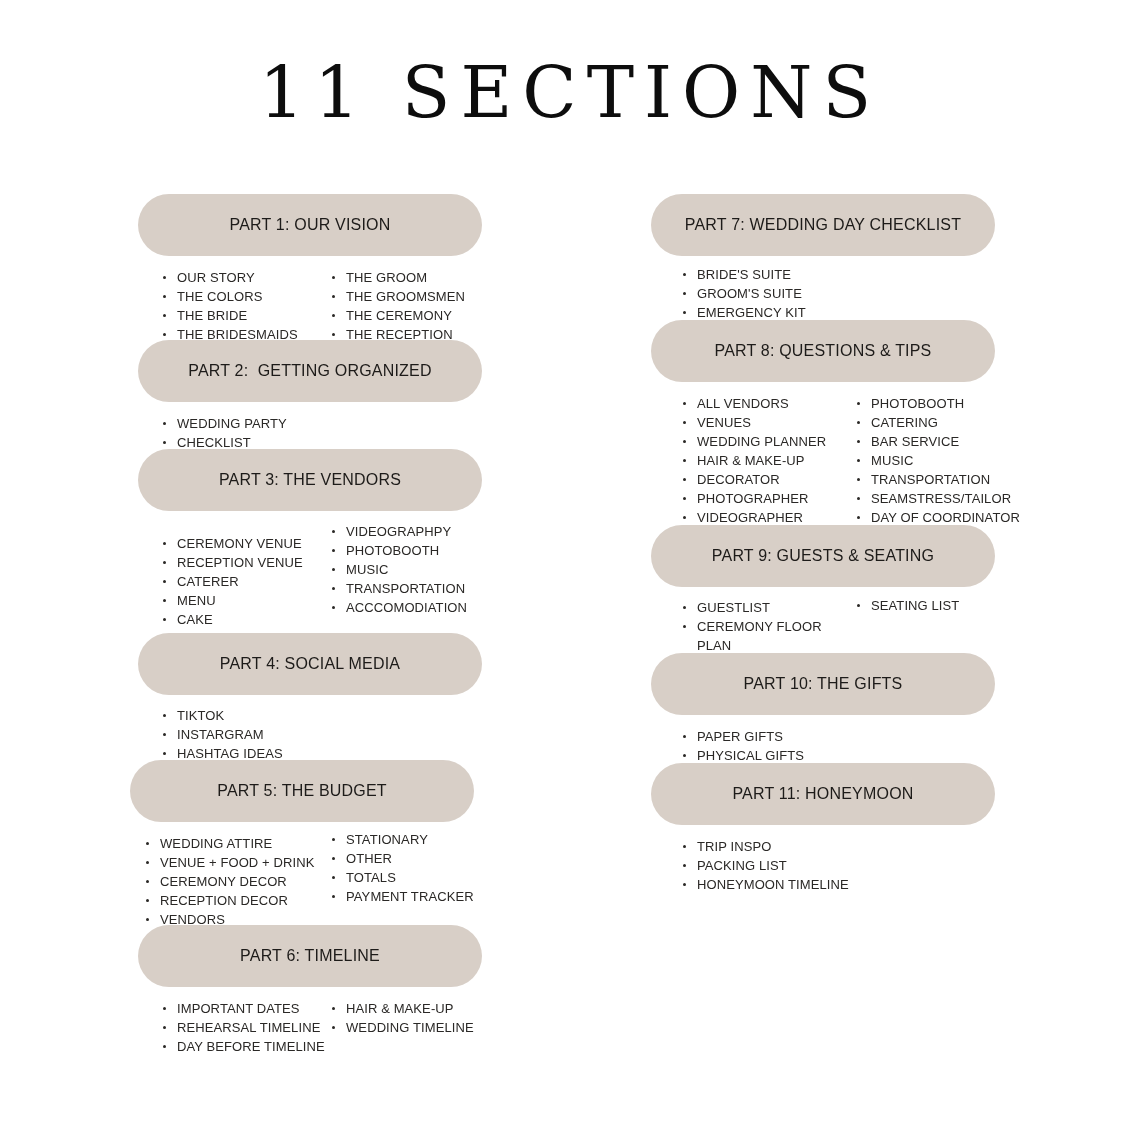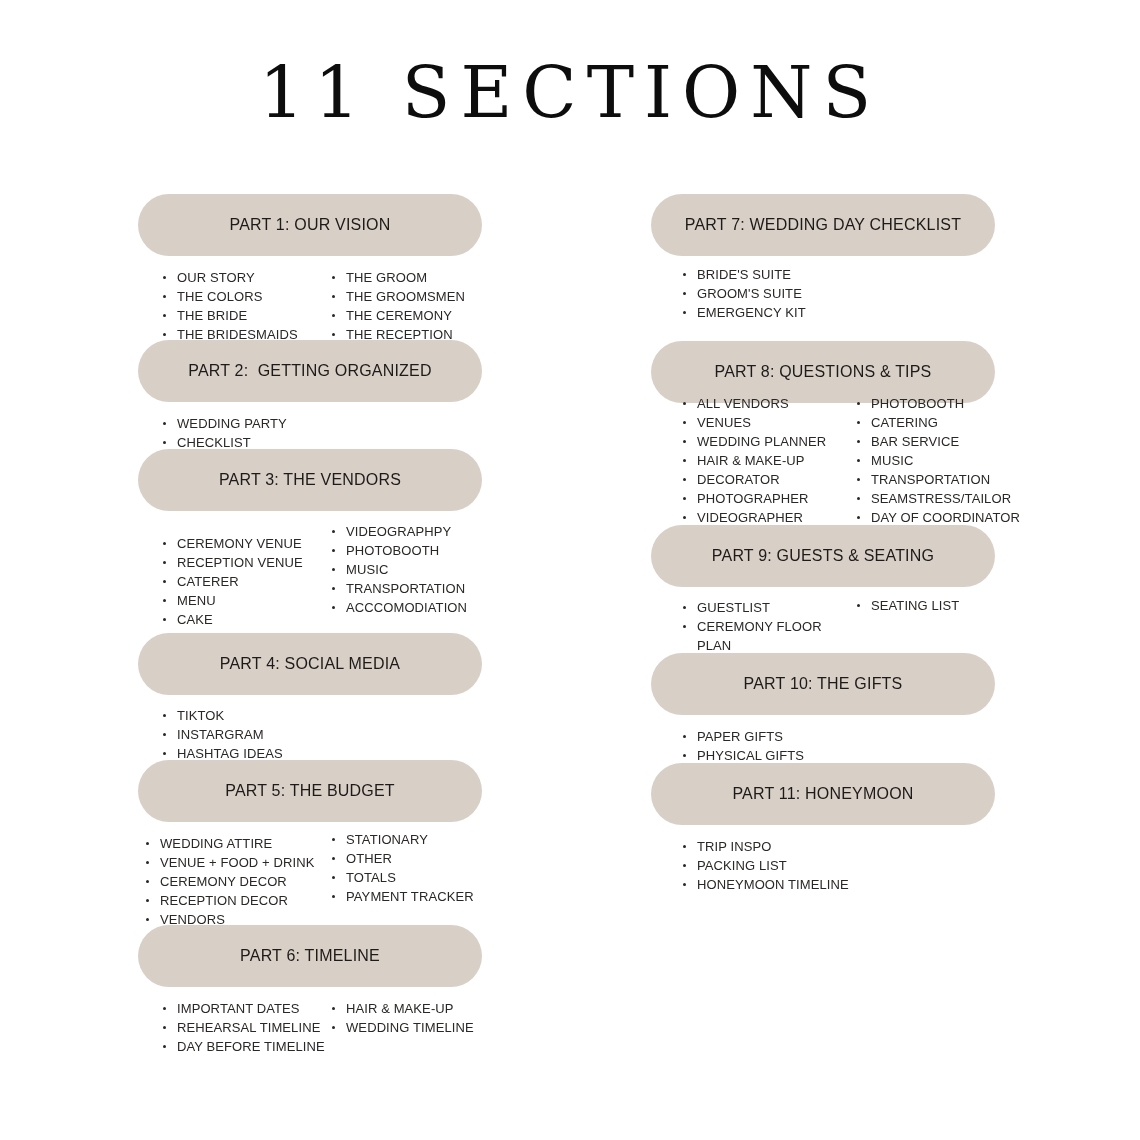--- a/index.html
+++ b/index.html
@@ -67,21 +67,21 @@
   <li>ACCCOMODIATION</li>
 </ul>
 
 <div class="pill" style="left:138px;top:633px;">PART 4: SOCIAL MEDIA</div>
 <ul class="col" style="left:153px;top:698px;">
   <li>TIKTOK</li>
   <li>INSTARGRAM</li>
   <li>HASHTAG IDEAS</li>
 </ul>
 
-<div class="pill" style="left:138px;top:760px;">PART 5: THE BUDGET</div>
+<div class="pill" style="left:130px;top:760px;">PART 5: THE BUDGET</div>
 <ul class="col" style="left:136px;top:826px;">
   <li>WEDDING ATTIRE</li>
   <li>VENUE + FOOD + DRINK</li>
   <li>CEREMONY DECOR</li>
   <li>RECEPTION DECOR</li>
   <li>VENDORS</li>
 </ul>
 <ul class="col" style="left:322px;top:822px;">
   <li>STATIONARY</li>
   <li>OTHER</li>
@@ -100,21 +100,21 @@
   <li>WEDDING TIMELINE</li>
 </ul>
 
 <div class="pill" style="left:651px;top:194px;">PART 7: WEDDING DAY CHECKLIST</div>
 <ul class="col" style="left:673px;top:257px;">
   <li>BRIDE'S SUITE</li>
   <li>GROOM'S SUITE</li>
   <li>EMERGENCY KIT</li>
 </ul>
 
-<div class="pill" style="left:651px;top:320px;margin-top:21px;">PART 8: QUESTIONS &amp; TIPS</div>
+<div class="pill" style="left:651px;top:320px;">PART 8: QUESTIONS &amp; TIPS</div>
 <ul class="col" style="left:673px;top:386px;">
   <li>ALL VENDORS</li>
   <li>VENUES</li>
   <li>WEDDING PLANNER</li>
   <li>HAIR &amp; MAKE-UP</li>
   <li>DECORATOR</li>
   <li>PHOTOGRAPHER</li>
   <li>VIDEOGRAPHER</li>
 </ul>
 <ul class="col" style="left:847px;top:386px;">

